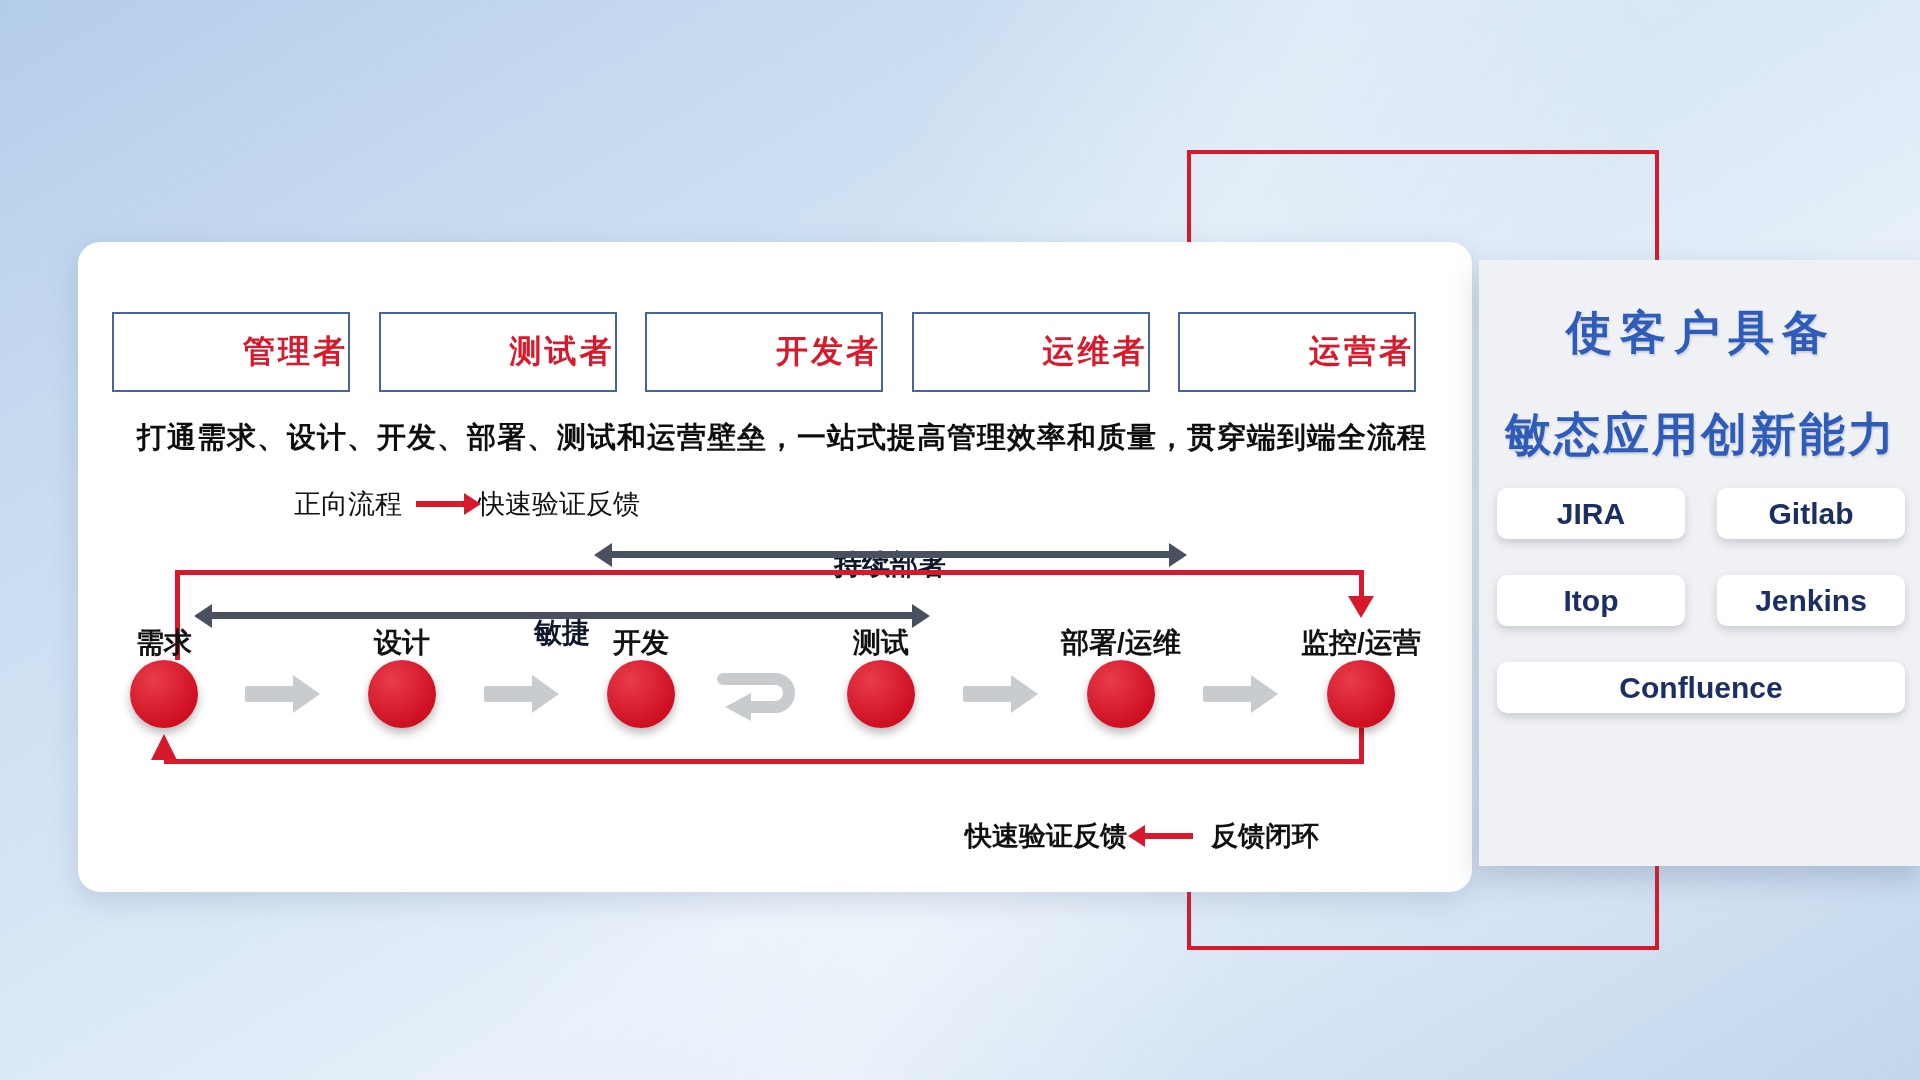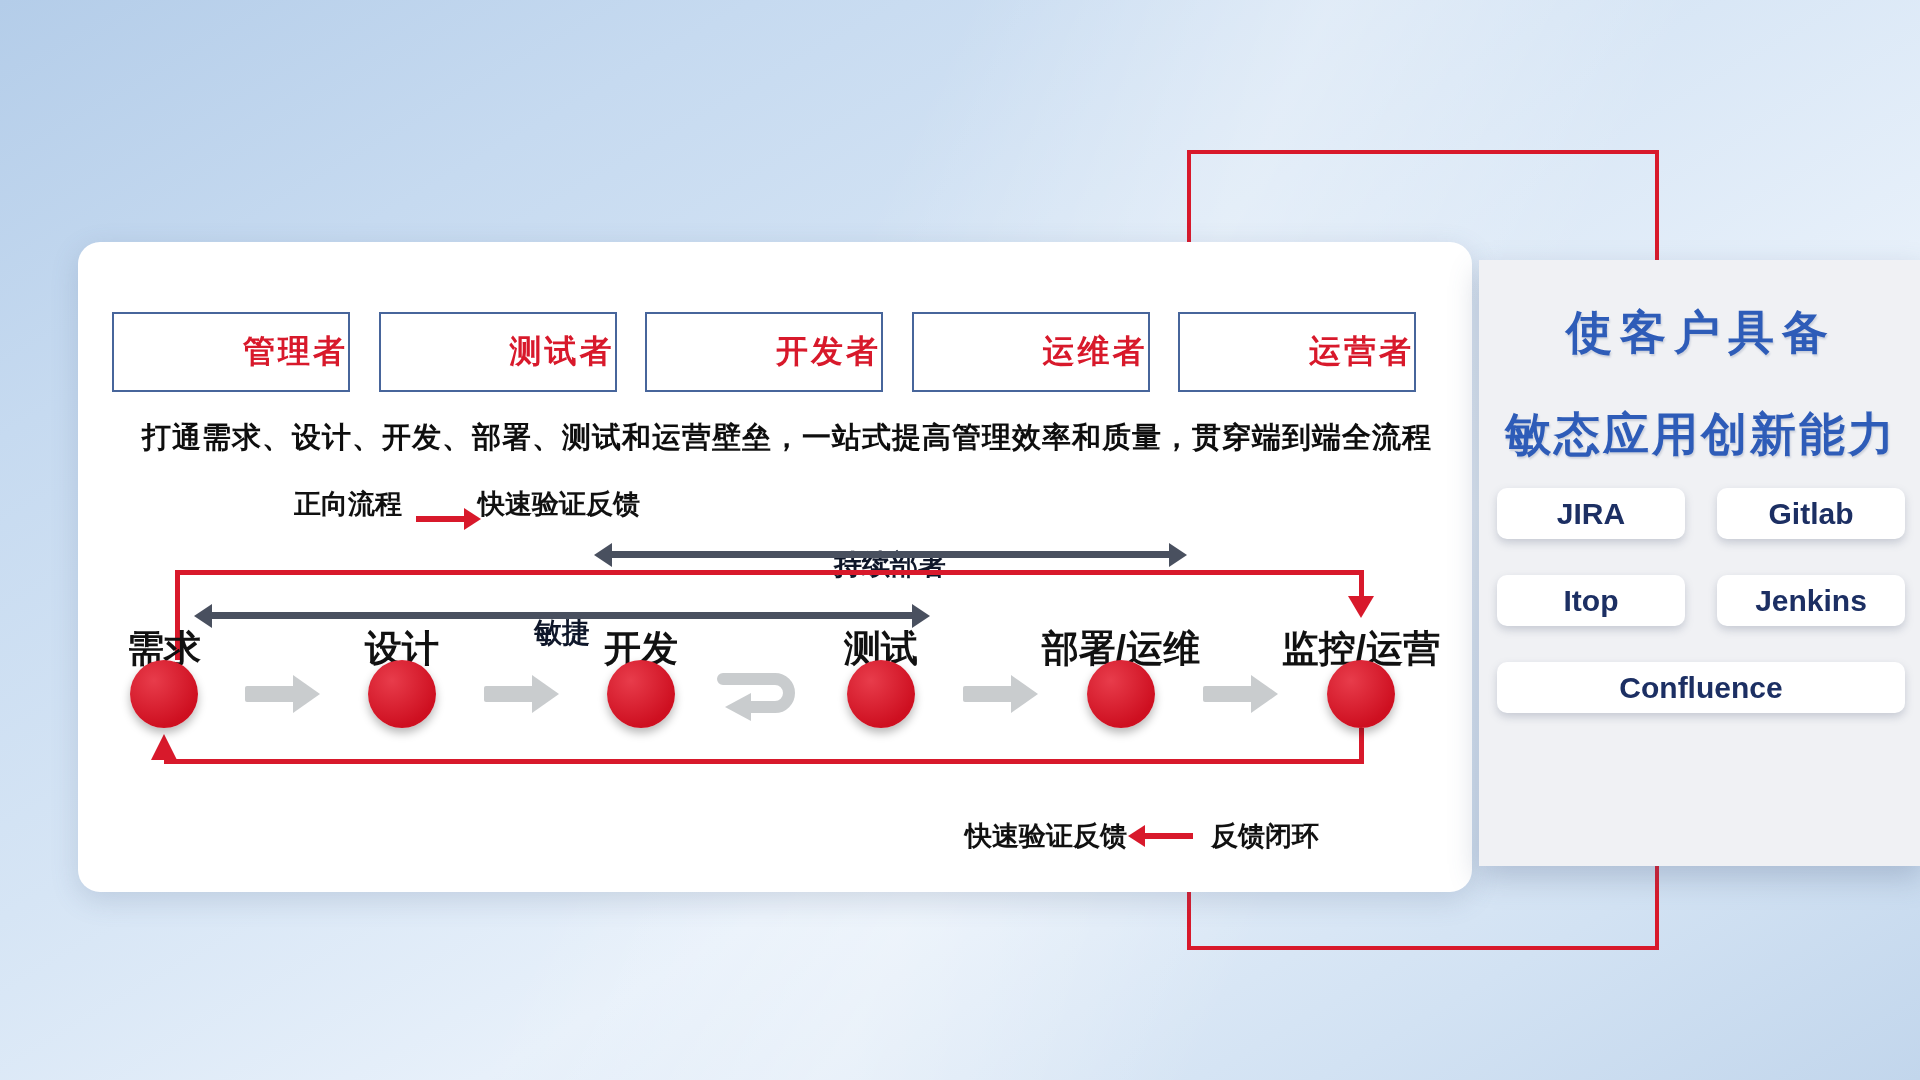--- a/index.html
+++ b/index.html
@@ -32,27 +32,27 @@
   
   .roles-row{ position:absolute; left:34px; right:56px; top:70px; display:flex; justify-content:space-between; }
   .role-box{
     width:238px; height:80px; background:#fff; border:2px solid #47659b;
     display:flex; align-items:center; justify-content:flex-end;
     font-size:32px; font-weight:bold; color:#d8192b; letter-spacing:3px;
   }
 
   .subtitle{
     position:absolute; left:59px; top:176px; width:1300px;
-    font-size:29px; font-weight:bold; color:#0e0e0e; letter-spacing:1px;text-align:center;
+    font-size:29px; font-weight:bold; color:#0e0e0e; letter-spacing:1px;
   }
 
   
   .legend-forward{
-    position:absolute; left:216px; top:244px; display:flex; align-items:flex-end; gap:14px;
-    font-size:27px; font-weight:bold; color:#111;
+    position:absolute; left:216px; top:244px; display:flex; align-items:center; gap:14px;
+    font-size:27px; font-weight:normal; color:#111;
   }
   .mini-arrow{ position:relative; width:48px; height:6px; background:#d8192b; display:inline-block; }
   .mini-arrow.right::after{
     content:""; position:absolute; left:100%; top:50%; transform:translateY(-50%);
     border-left:17px solid #d8192b; border-top:11px solid transparent; border-bottom:11px solid transparent;
   }
   .mini-arrow.left::before{
     content:""; position:absolute; right:100%; top:50%; transform:translateY(-50%);
     border-right:17px solid #d8192b; border-top:11px solid transparent; border-bottom:11px solid transparent;
   }
@@ -79,21 +79,21 @@
   .loop-top-vert{ position:absolute; left:1281px; top:328px; width:5px; height:28px; background:#d8192b; }
   .arrow-down{ position:absolute; left:1283px; top:354px; transform:translateX(-50%);
     width:0; height:0; border-top:22px solid #d8192b; border-left:13px solid transparent; border-right:13px solid transparent; }
   .loop-bottom{ position:absolute; left:86px; top:486px; width:1200px; height:36px;
     border-bottom:5px solid #d8192b; border-right:5px solid #d8192b; }
   .arrow-up{ position:absolute; left:86px; top:492px; transform:translateX(-50%);
     width:0; height:0; border-bottom:26px solid #d8192b; border-left:13px solid transparent; border-right:13px solid transparent; }
 
   
   .stage-label{ position:absolute; top:382px; transform:translateX(-50%);
-    font-size:37px; font-weight:bold; color:#111; white-space:nowrap; }
+    font-size:28px; font-weight:bold; color:#111; white-space:nowrap; }
   .stage-dot{ position:absolute; top:418px; transform:translateX(-50%);
     width:68px; height:68px; border-radius:50%;
     background:radial-gradient(circle at 35% 30%, #e83c4b, #ce0f20 72%);
     box-shadow:0 5px 10px rgba(0,0,0,.28); }
 
   
   .flow-arrow{ position:absolute; top:452px; transform:translate(-50%,-50%); width:76px; height:40px; }
   .flow-arrow::before{
     content:""; position:absolute; left:0; top:50%; transform:translateY(-50%);
     width:50px; height:16px; background:#c9ccce; border-radius:2px;

